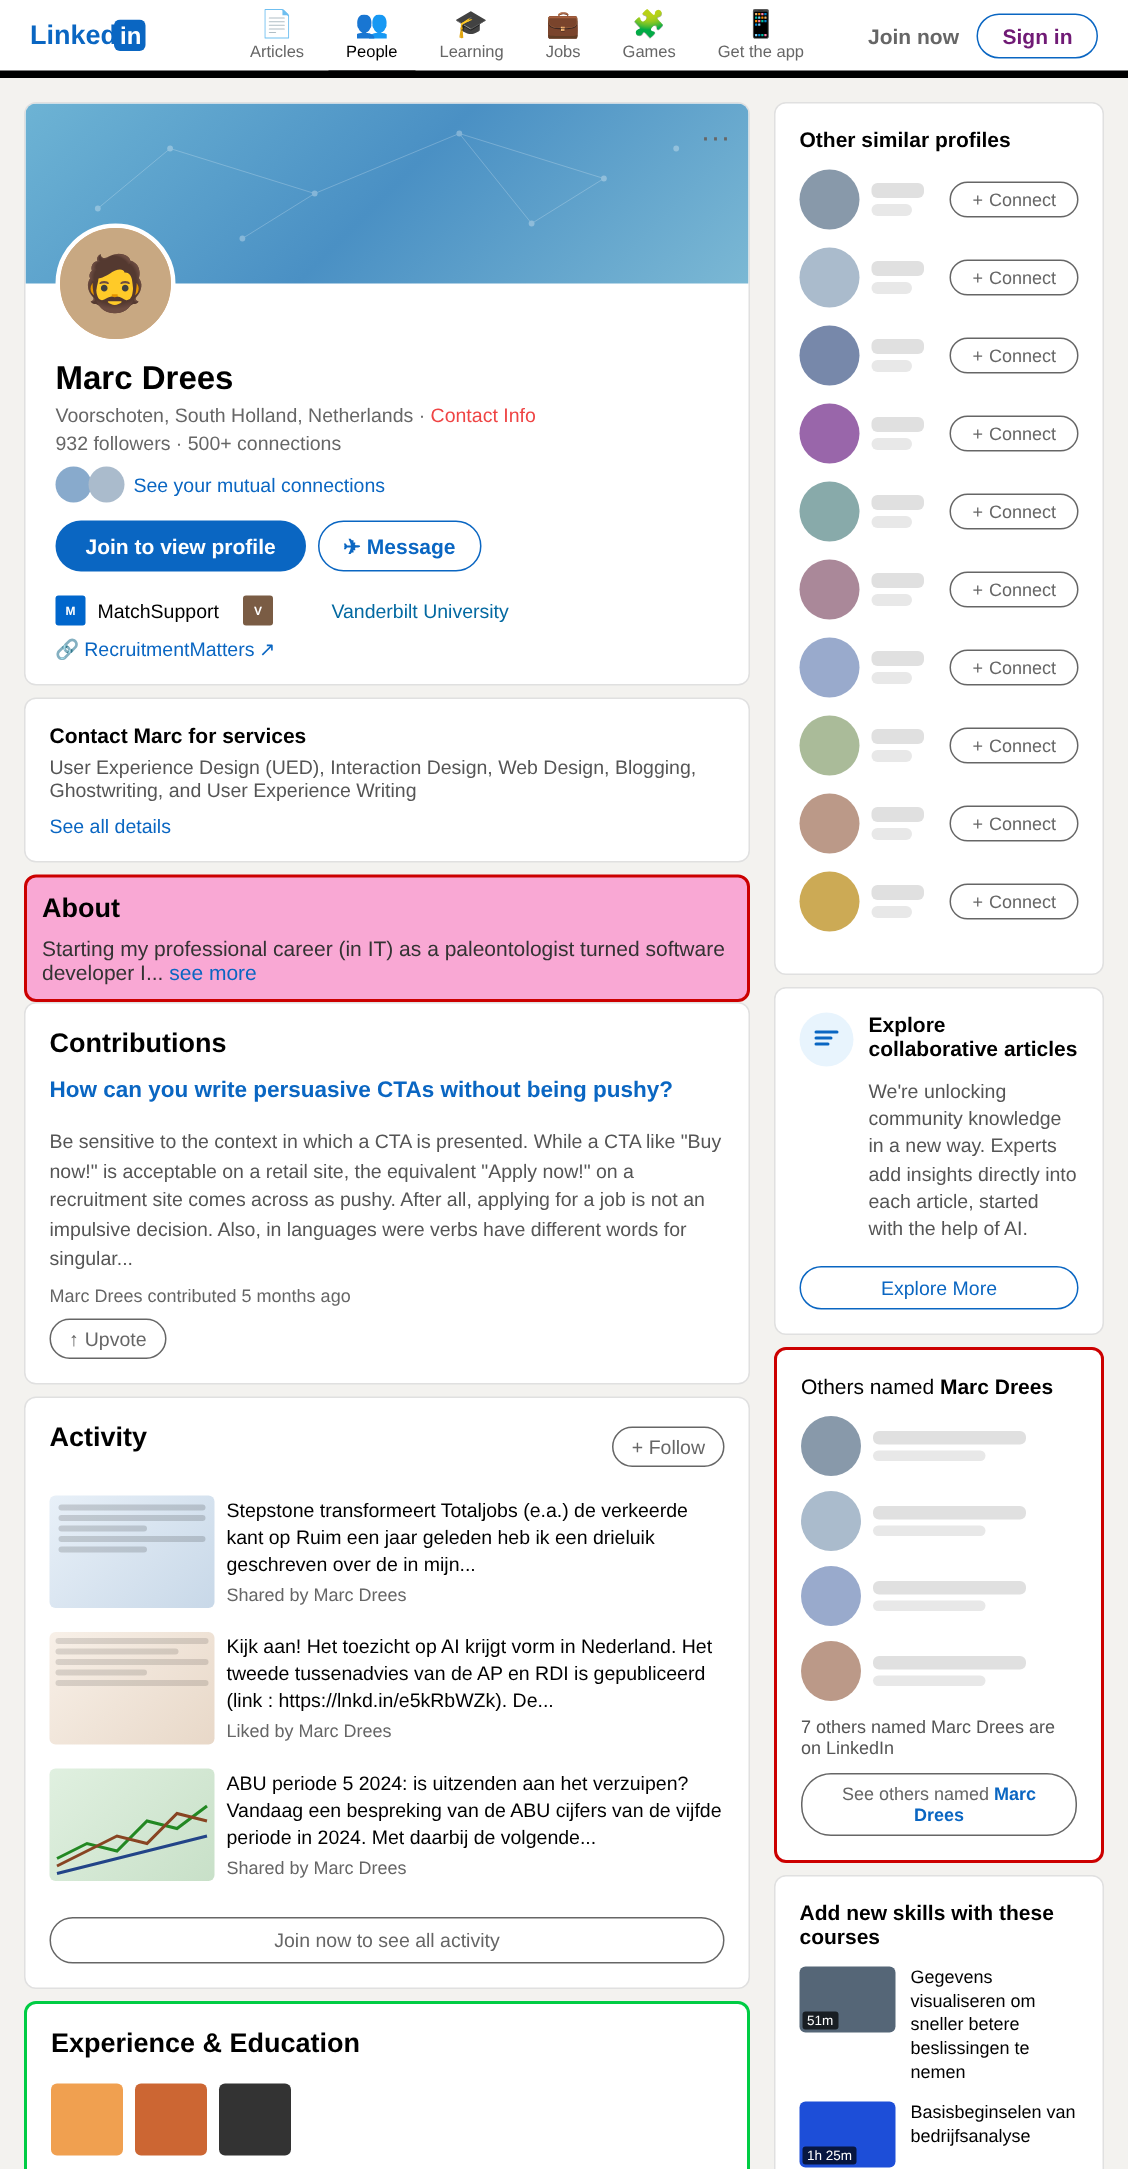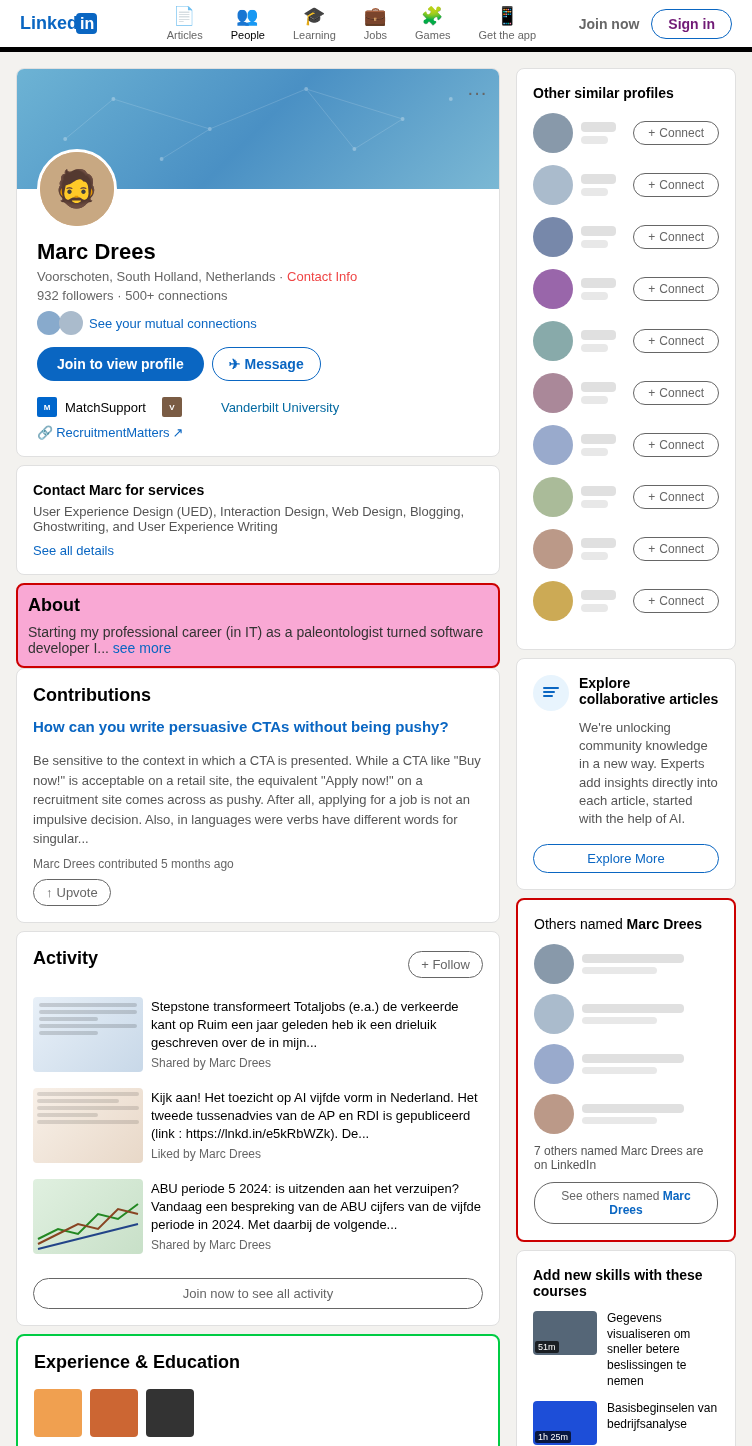--- a/index.html
+++ b/index.html
@@ -282,21 +282,21 @@
         <div class="activity-thumb activity-thumb-2">
           <div style="padding:4px;">
             <div style="background:rgba(0,0,0,0.12);height:4px;border-radius:2px;margin-bottom:3px;"></div>
             <div style="background:rgba(0,0,0,0.12);height:4px;border-radius:2px;margin-bottom:3px;width:80%;"></div>
             <div style="background:rgba(0,0,0,0.12);height:4px;border-radius:2px;margin-bottom:3px;"></div>
             <div style="background:rgba(0,0,0,0.12);height:4px;border-radius:2px;margin-bottom:3px;width:60%;"></div>
             <div style="background:rgba(0,0,0,0.12);height:4px;border-radius:2px;"></div>
           </div>
         </div>
         <div class="activity-content">
-          <div class="activity-title">Kijk aan! Het toezicht op AI vijfde vorm in Nederland. Het tweede tussenadvies van de AP en RDI is gepubliceerd (link : https://lnkd.in/e5kRbWZk). De...</div>
+          <div class="activity-title">Kijk aan! Het toezicht op AI krijgt vorm in Nederland. Het tweede tussenadvies van de AP en RDI is gepubliceerd (link : https://lnkd.in/e5kRbWZk). De...</div>
           <div class="activity-shared">Liked by Marc Drees</div>
         </div>
       </div>
 
       <div class="activity-item">
         <div class="activity-thumb activity-thumb-3">
           <svg viewBox="0 0 110 75" style="width:100%;height:100%">
             <polyline points="5,60 25,50 45,55 65,35 85,40 105,25" fill="none" stroke="#228822" stroke-width="2"></polyline>
             <polyline points="5,65 25,55 45,45 65,50 85,30 105,35" fill="none" stroke="#884422" stroke-width="2"></polyline>
             <polyline points="5,70 25,65 45,60 65,55 85,50 105,45" fill="none" stroke="#224488" stroke-width="2"></polyline>

